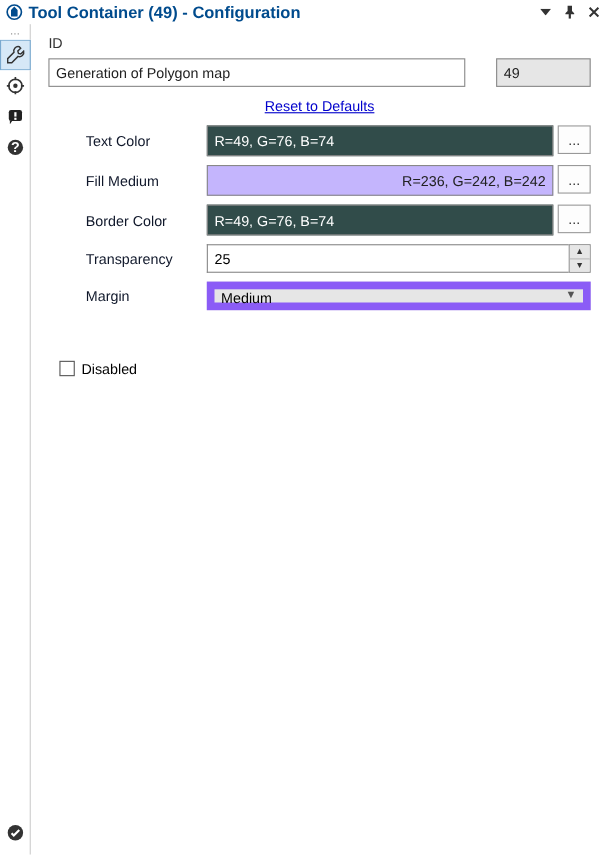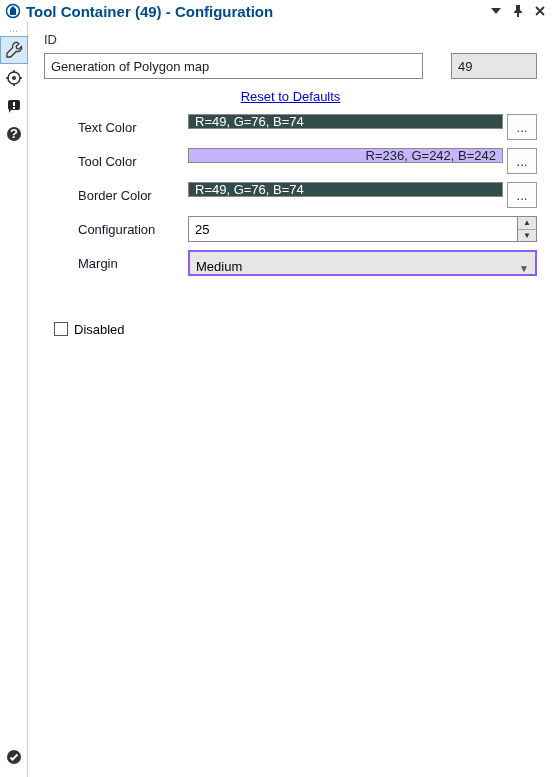--- a/index.html
+++ b/index.html
@@ -31,32 +31,32 @@
     .text-input { width: 100%; height: 26px; border: 1px solid #888; padding: 2px 6px; background: #fff; color: #222; }
     .text-input.readonly-grey { background: #e6e6e6; }
 
     .reset-link { color: #0000cc; text-decoration: underline; cursor: pointer; text-align: center; display: block; margin-bottom: 10px; }
 
     .form-grid { margin-left: 34px; }
     .form-row { display: flex; align-items: center; margin-bottom: 8px; }
     .form-row-label { width: 110px; color: #0f172a; }
     .form-row-field { flex: 1; display: flex; align-items: stretch; gap: 4px; }
 
-    .color-swatch { flex: 1; height: 15px; border: 1px solid #888; padding: 2px 6px; display: flex; align-items: center; }
+    .color-swatch { flex: 1; height: 28px; border: 1px solid #888; padding: 2px 6px; display: flex; align-items: center; }
     .color-swatch.dark { background: #314c4a; color: #fff; }
     .color-swatch.light { background: #c4b5fd; color: #222; justify-content: flex-end; }
     .ellipsis-btn { width: 30px; height: 26px; border: 1px solid #999; background: #fdfdfd; display: flex; align-items: center; justify-content: center; cursor: pointer; color: #333; }
 
     .spinner { flex: 1; height: 26px; display: flex; }
     .spinner input { flex: 1; border: 1px solid #888; border-right: none; padding: 2px 6px; }
     .spinner-btns { width: 20px; border: 1px solid #888; display: flex; flex-direction: column; }
     .spinner-up, .spinner-down { flex: 1; background: #e6e6e6; display: flex; align-items: center; justify-content: center; font-size: 8px; color: #333; cursor: pointer; }
     .spinner-up { border-bottom: 1px solid #aaa; }
 
-    .select-box { flex: 1; height: 26px; border: 2px solid #8b5cf6; background: #e6e6e6; display: flex; align-items: flex-end; padding: 0 6px; justify-content: space-between; cursor: pointer; }
+    .select-box { flex: 1; height: 26px; border: 7px solid #8b5cf6; background: #e6e6e6; display: flex; align-items: flex-start; padding: 0 6px; justify-content: space-between; cursor: pointer; }
     .select-chev { font-size: 10px; color: #555; }
 
     .disabled-row { display: flex; align-items: flex-start; gap: 6px; margin-top: 46px; margin-left: 10px; }
     .checkbox { width: 14px; height: 14px; border: 1px solid #555; background: #fff; display: inline-block; }
   </style>
 </head>
 <body>
 
 <div class="titlebar">
   <span class="title-icon">
@@ -150,41 +150,41 @@
         <div class="form-row-label">Text Color</div>
         <div class="form-row-field">
           <div class="color-swatch dark">
             <span>R=49, G=76, B=74</span>
           </div>
           <div class="ellipsis-btn">...</div>
         </div>
       </div>
 
       <div class="form-row">
-        <div class="form-row-label">Tool Color</div>
+        <div class="form-row-label">Fill Medium</div>
         <div class="form-row-field">
           <div class="color-swatch light">
             <span>R=236, G=242, B=242</span>
           </div>
           <div class="ellipsis-btn">...</div>
         </div>
       </div>
 
       <div class="form-row">
         <div class="form-row-label">Border Color</div>
         <div class="form-row-field">
           <div class="color-swatch dark">
             <span>R=49, G=76, B=74</span>
           </div>
           <div class="ellipsis-btn">...</div>
         </div>
       </div>
 
       <div class="form-row">
-        <div class="form-row-label">Configuration</div>
+        <div class="form-row-label">Transparency</div>
         <div class="form-row-field">
           <div class="spinner">
             <input type="text" value="25" style="">
             <div class="spinner-btns">
               <div class="spinner-up">▲</div>
               <div class="spinner-down">▼</div>
             </div>
           </div>
         </div>
       </div>

